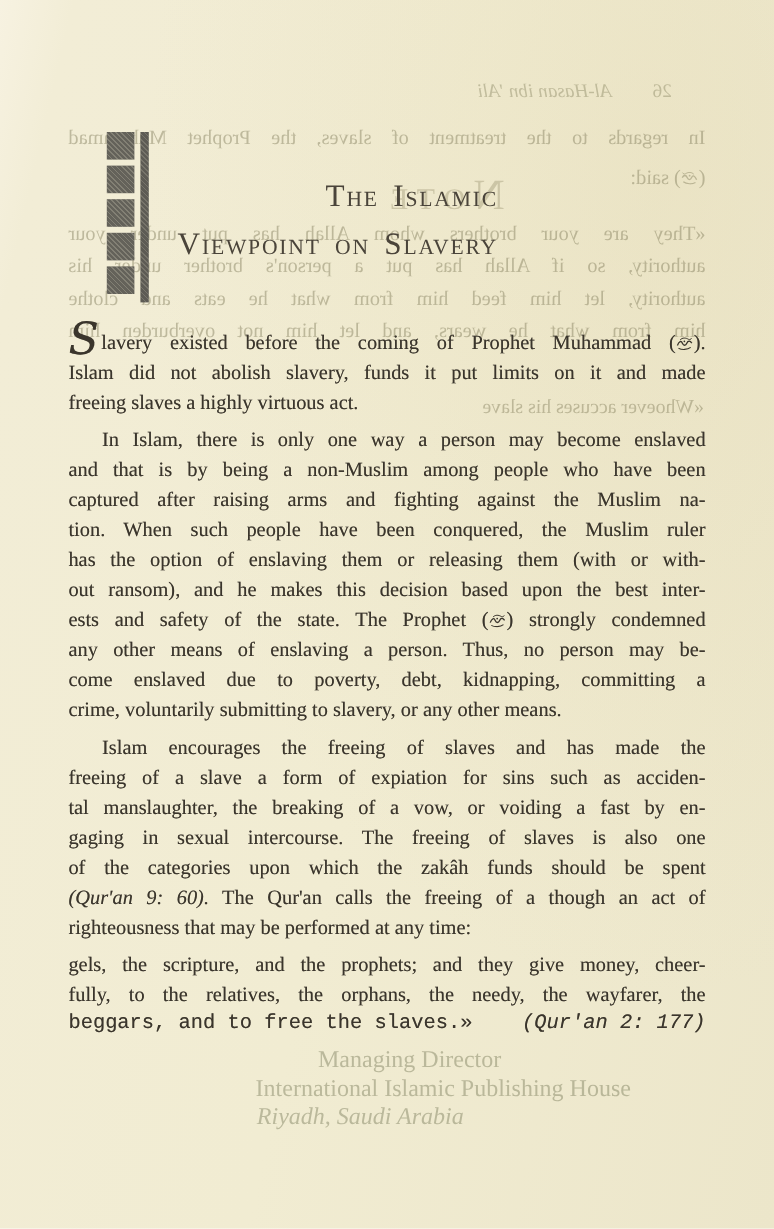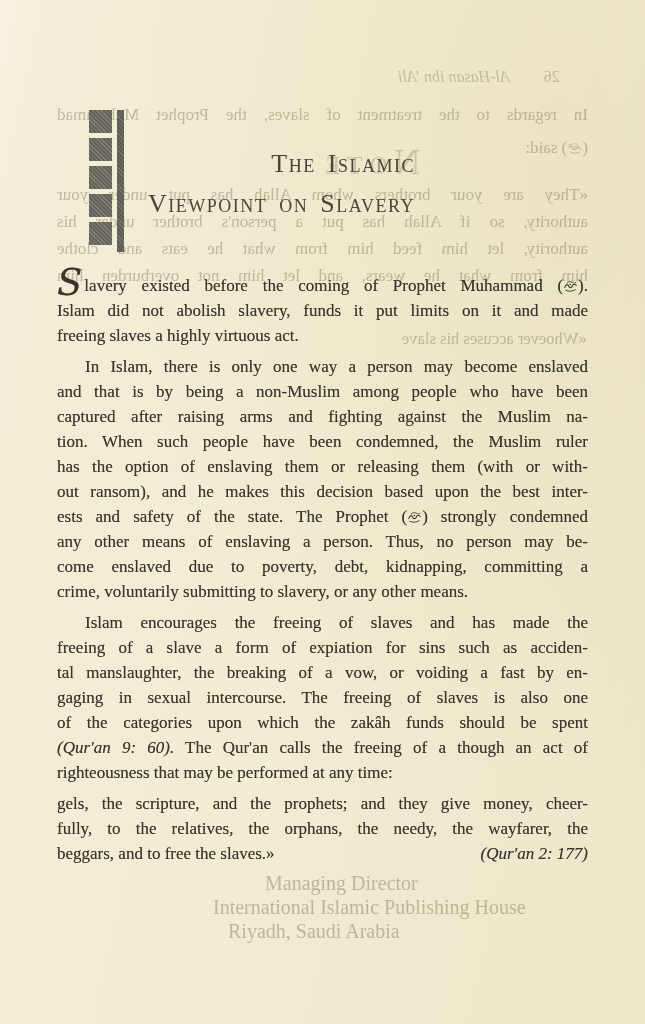--- a/index.html
+++ b/index.html
@@ -19,21 +19,21 @@
   .ghost-note{
     left:318px;top:141px;font-size:36px;font-variant:small-caps;
     letter-spacing:7px;color:rgba(125,118,82,0.30);
   }
   .ghost-whoever{right:58px;top:329px;font-size:16.5px;color:rgba(118,113,78,0.40);}
   .ghost-header{right:85px;top:68px;font-size:16px;color:rgba(122,117,82,0.38);}
   .ghost-header .rtitle{font-style:italic;margin-left:34px;}
   .gb{font-size:20px;color:rgba(112,115,80,0.42);}
   #gb1{left:265px;top:872px;}
   #gb2{left:213px;top:896px;}
-  #gb3{left:228px;top:920px;}
+  #gb3{left:214px;top:920px;font-style:italic;}
   
   .ornament{position:absolute;left:89px;top:110px;width:35px;height:145px;z-index:2;}
   .orn-squares{position:absolute;left:0;top:0;display:flex;flex-direction:column;gap:5px;}
   .orn-square{width:23px;height:23px;background:#64625a;
     background-image:repeating-linear-gradient(45deg,rgba(240,235,210,0.22) 0 1px,rgba(0,0,0,0) 1px 3px);}
   .orn-bar{position:absolute;left:28px;top:0;width:7px;height:142px;background:#5d5b54;
     background-image:repeating-linear-gradient(45deg,rgba(240,235,210,0.18) 0 1px,rgba(0,0,0,0) 1px 3px);}
   
   .chapter-title{
     position:absolute;left:148px;top:144px;z-index:2;
@@ -41,21 +41,21 @@
     letter-spacing:1.5px;word-spacing:4px;color:#4a443a;text-align:right;
   }
   
   .body-text{position:absolute;left:57px;top:273px;width:531px;z-index:2;
     font-size:17px;color:#3a352c;text-shadow:0 0 0.5px rgba(58,53,44,0.55);}
   .para{margin:0;}
   .para + .para{margin-top:6px;}
   .para.indent .tline:first-child{text-indent:28px;}
   .tline{line-height:25px;text-align:justify;}
   .tline.just{text-align-last:justify;}
-  .refline{display:flex;justify-content:space-between;align-items:flex-start;}
+  .refline{display:flex;justify-content:space-between;align-items:flex-start;font-family:Liberation Mono, monospace;}
   .it{font-style:italic;}
   .dropcap{
     font-family:"DejaVu Serif",serif;font-style:italic;font-size:37px;
     line-height:0;position:relative;top:4px;margin-right:2px;letter-spacing:0;
   }
   .pbuh{display:inline-block;vertical-align:-1px;line-height:0;}
   .pbuh svg{display:inline;}
 </style>
 </head>
 <body>
@@ -108,21 +108,21 @@
               <path d="M4 3.5 C6 1.4, 9 1.4, 11.5 3 C12.5 3.6, 13.6 3.2, 14.2 2" fill="none" stroke="currentColor" stroke-width="0.9"></path>
               <circle cx="7.8" cy="4.8" r="0.8" fill="currentColor"></circle>
             </svg></span><span>).</span></div>
         <div class="tline just"><span>Islam did not abolish slavery, funds it put limits on it and made</span></div>
         <div class="tline"><span>freeing slaves a highly virtuous act.</span></div>
       </div>
       <div class="para indent">
         <div class="tline just"><span>In Islam, there is only one way a person may become enslaved</span></div>
         <div class="tline just"><span>and that is by being a non-Muslim among people who have been</span></div>
         <div class="tline just"><span>captured after raising arms and fighting against the Muslim na-</span></div>
-        <div class="tline just"><span>tion. When such people have been condemned, the Muslim ruler</span></div>
+        <div class="tline just"><span>tion. When such people have been conquered, the Muslim ruler</span></div>
         <div class="tline just"><span>has the option of enslaving them or releasing them (with or with-</span></div>
         <div class="tline just"><span>out ransom), and he makes this decision based upon the best inter-</span></div>
         <div class="tline just"><span>ests and safety of the state. The Prophet (</span><span class="pbuh"><svg width="15" height="12" viewBox="0 0 16 13">
               <path d="M1.5 8.5 C3 4.5, 5 4, 6 6.5 C7 9, 9 9, 10 6.5 C11 4, 13 4, 14.5 6.5" fill="none" stroke="currentColor" stroke-width="1.2"></path>
               <path d="M2.5 11 C5.5 12.6, 10.5 12.6, 13.5 10.3" fill="none" stroke="currentColor" stroke-width="1"></path>
               <path d="M4 3.5 C6 1.4, 9 1.4, 11.5 3 C12.5 3.6, 13.6 3.2, 14.2 2" fill="none" stroke="currentColor" stroke-width="0.9"></path>
               <circle cx="7.8" cy="4.8" r="0.8" fill="currentColor"></circle>
             </svg></span><span>) strongly condemned</span></div>
         <div class="tline just"><span>any other means of enslaving a person. Thus, no person may be-</span></div>
         <div class="tline just"><span>come enslaved due to poverty, debt, kidnapping, committing a</span></div>

